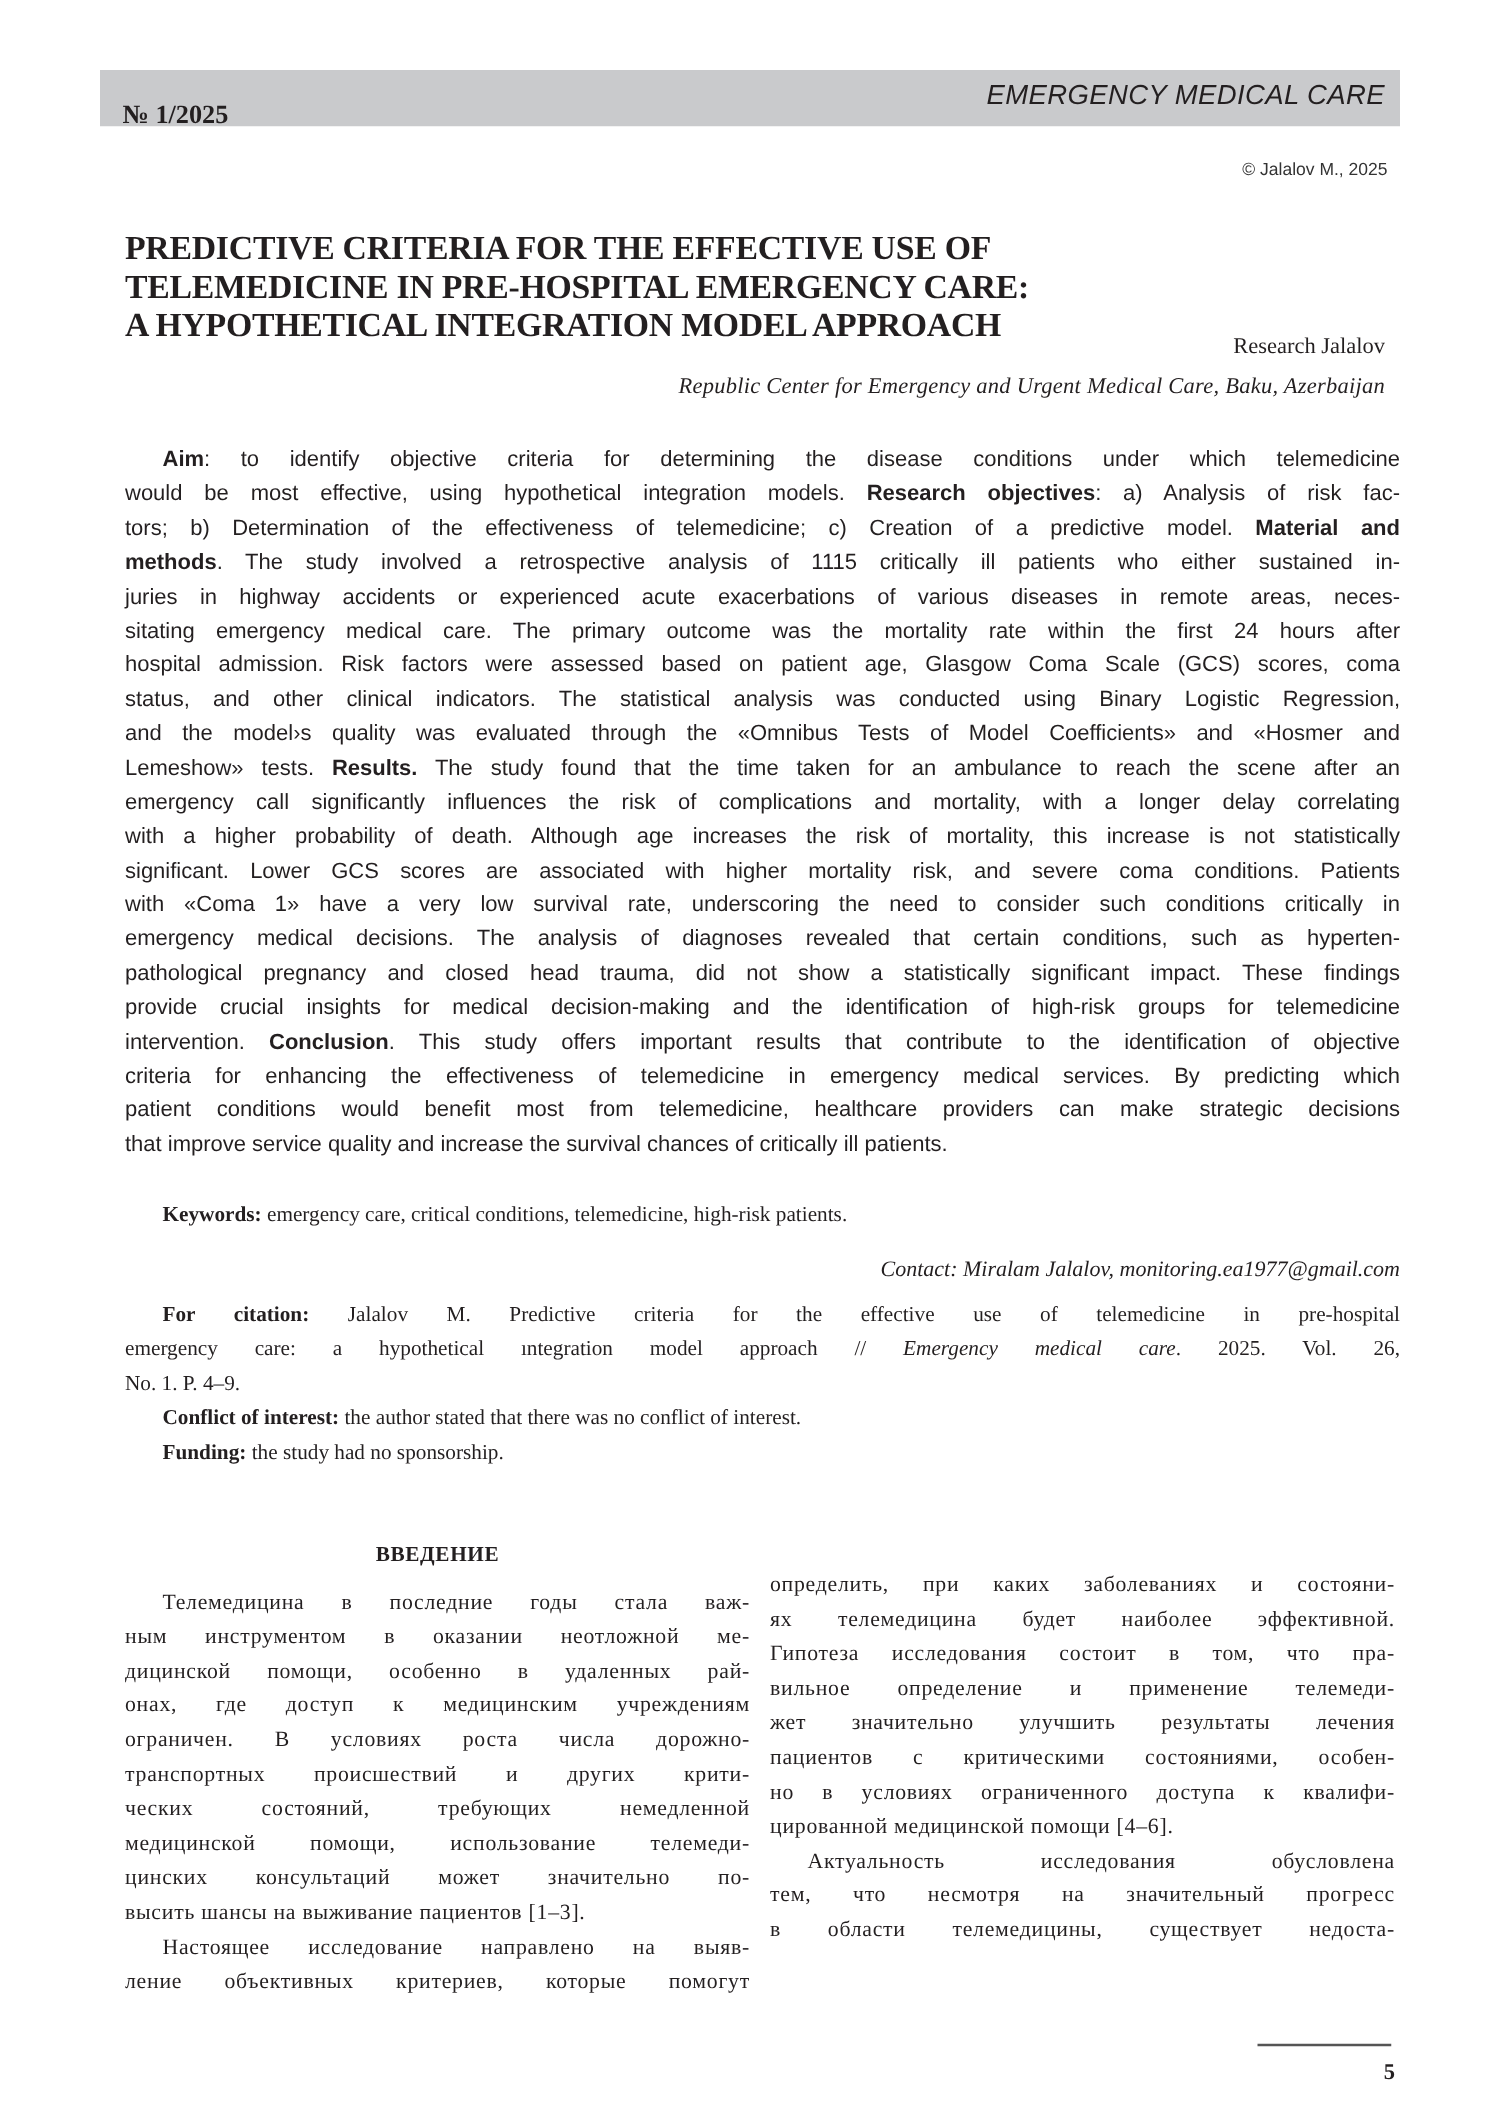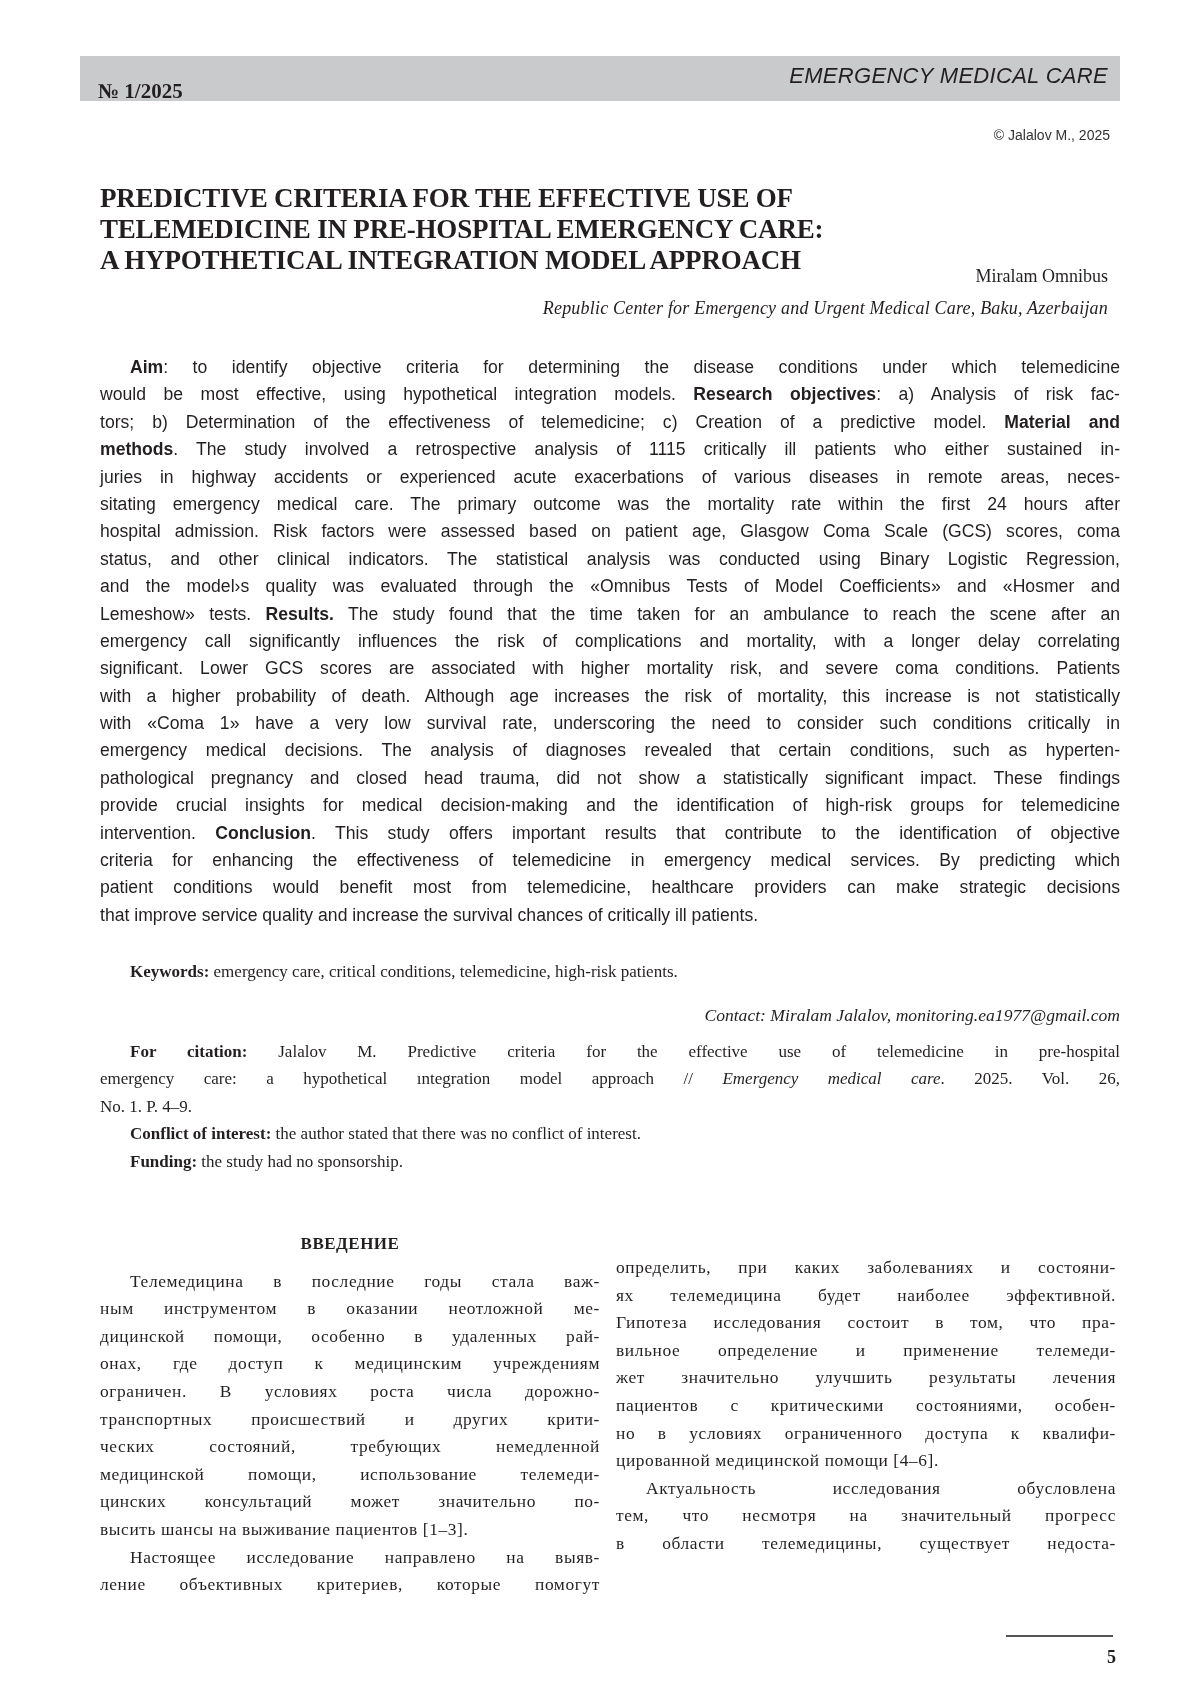--- a/index.html
+++ b/index.html
@@ -39,37 +39,37 @@
 <div class="journal">EMERGENCY MEDICAL CARE</div>
 
 <div class="copyright">© Jalalov M., 2025</div>
 
 <div class="title">
   <div>PREDICTIVE CRITERIA FOR THE EFFECTIVE USE OF</div>
   <div>TELEMEDICINE IN PRE-HOSPITAL EMERGENCY CARE:</div>
   <div>A HYPOTHETICAL INTEGRATION MODEL APPROACH</div>
 </div>
 
-<div class="author">Miralam Omnibus</div>
+<div class="author">Research Jalalov</div>
 <div class="affil">Republic Center for Emergency and Urgent Medical Care, Baku, Azerbaijan</div>
 
 <div class="abstract">
   <div class="line first"><b>Aim</b><span>: to identify objective criteria for determining the disease conditions under which telemedicine</span></div>
   <div class="line"><span>would be most effective, using hypothetical integration models. </span><b>Research objectives</b><span>: a) Analysis of risk fac-</span></div>
   <div class="line"><span>tors; b) Determination of the effectiveness of telemedicine; c) Creation of a predictive model. </span><b>Material and</b></div>
   <div class="line"><b>methods</b><span>. The study involved a retrospective analysis of 1115 critically ill patients who either sustained in-</span></div>
   <div class="line">juries in highway accidents or experienced acute exacerbations of various diseases in remote areas, neces-</div>
   <div class="line">sitating emergency medical care. The primary outcome was the mortality rate within the first 24 hours after</div>
   <div class="line">hospital admission. Risk factors were assessed based on patient age, Glasgow Coma Scale (GCS) scores, coma</div>
   <div class="line">status, and other clinical indicators. The statistical analysis was conducted using Binary Logistic Regression,</div>
   <div class="line">and the model›s quality was evaluated through the «Omnibus Tests of Model Coefficients» and «Hosmer and</div>
   <div class="line"><span>Lemeshow» tests. </span><b>Results.</b><span> The study found that the time taken for an ambulance to reach the scene after an</span></div>
   <div class="line">emergency call significantly influences the risk of complications and mortality, with a longer delay correlating</div>
+  <div class="line">with a higher probability of death. Although age increases the risk of mortality, this increase is not statistically</div>
   <div class="line">significant. Lower GCS scores are associated with higher mortality risk, and severe coma conditions. Patients</div>
-  <div class="line">with a higher probability of death. Although age increases the risk of mortality, this increase is not statistically</div>
   <div class="line">with «Coma 1» have a very low survival rate, underscoring the need to consider such conditions critically in</div>
   <div class="line">emergency medical decisions. The analysis of diagnoses revealed that certain conditions, such as hyperten-</div>
   <div class="line">pathological pregnancy and closed head trauma, did not show a statistically significant impact. These findings</div>
   <div class="line">provide crucial insights for medical decision-making and the identification of high-risk groups for telemedicine</div>
   <div class="line"><span>intervention. </span><b>Conclusion</b><span>. This study offers important results that contribute to the identification of objective</span></div>
   <div class="line">criteria for enhancing the effectiveness of telemedicine in emergency medical services. By predicting which</div>
   <div class="line">patient conditions would benefit most from telemedicine, healthcare providers can make strategic decisions</div>
   <div class="line last">that improve service quality and increase the survival chances of critically ill patients.</div>
 </div>
 

